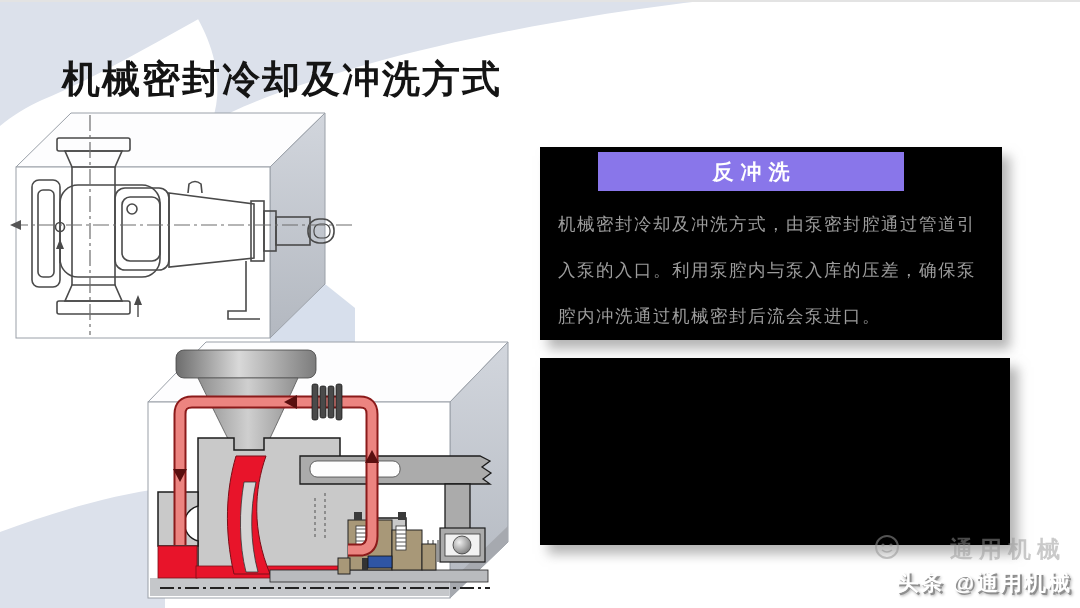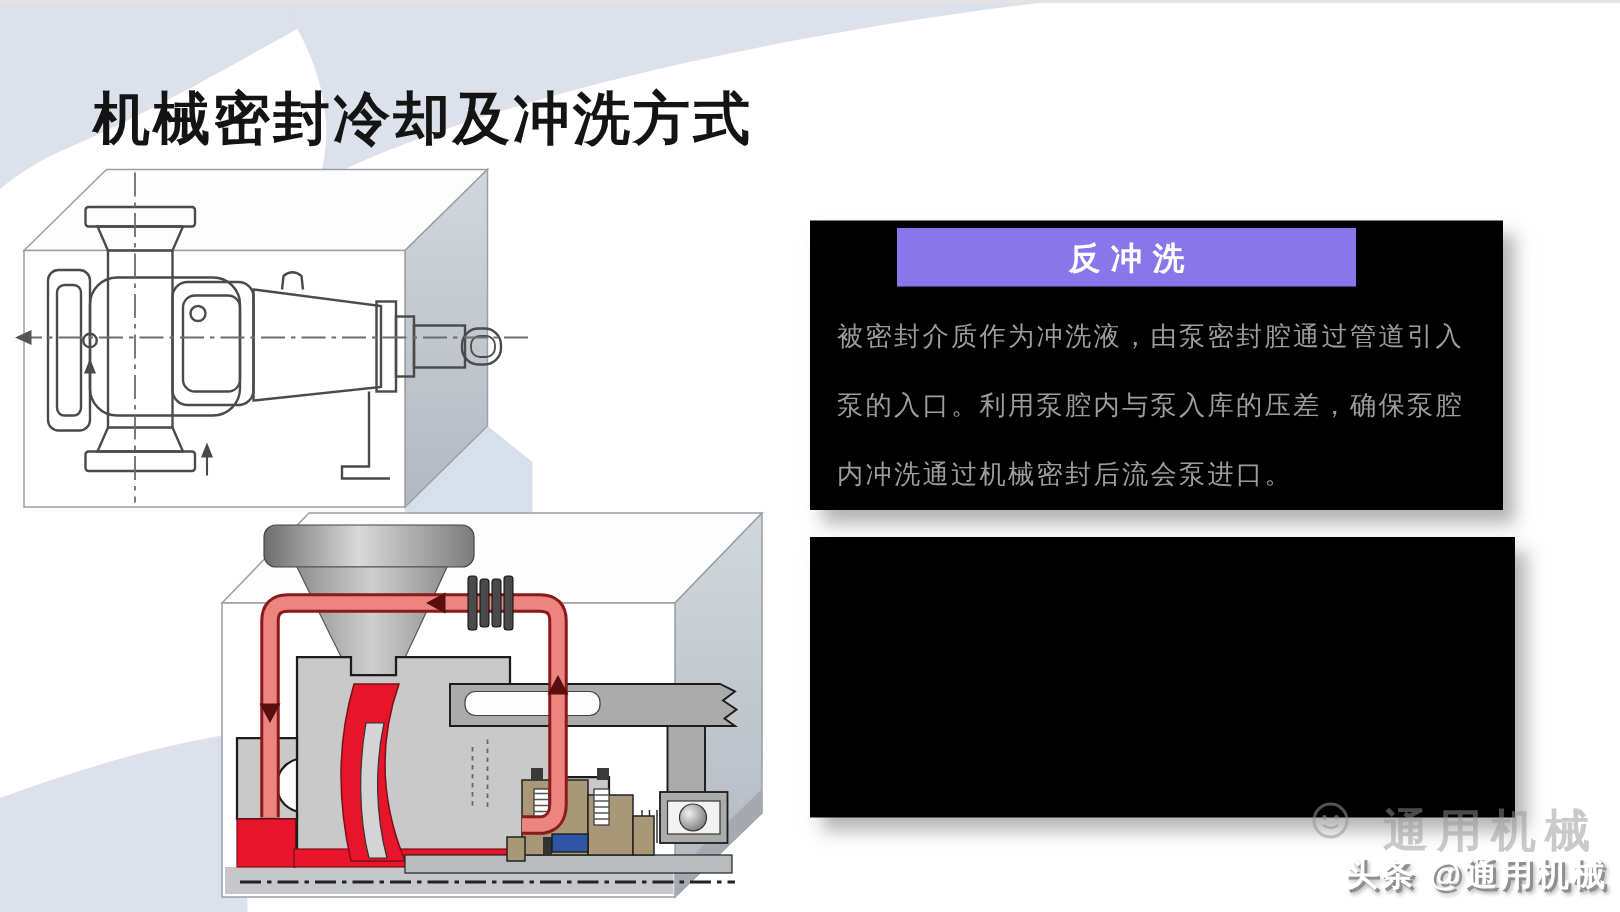--- a/index.html
+++ b/index.html
@@ -25,21 +25,21 @@
   .pill{width:306px;height:39px;margin:5px 0 0 58px;background:#8976EA;
         box-shadow:2px 3px 4px rgba(0,0,0,.35);display:flex;align-items:center;justify-content:center;}
   .pill span{color:#ffffff;font-size:21px;font-weight:bold;letter-spacing:7px;text-indent:7px;}
   .body-text{color:#9c9c9c;font-size:17.5px;line-height:46px;letter-spacing:1.5px;}
   .card1 .body-text{margin:10px 14px 0 18px;}
   .card2 .body-text{margin:36px 10px 0 8px;}
 
   
   .wm{position:absolute;right:6px;bottom:4px;width:230px;height:80px;}
   .wm-faint{position:absolute;right:8px;top:10px;color:rgba(150,150,150,.5);
-            font-size:30px;letter-spacing:6px;font-weight:bold;}
+            font-size:23px;letter-spacing:6px;font-weight:bold;}
   .wm-logo{position:absolute;left:28px;top:8px;}
   .wm-main{position:absolute;right:2px;bottom:6px;color:#ffffff;font-size:22px;font-weight:bold;
            letter-spacing:2px;white-space:nowrap;
            text-shadow:2px 2px 0 #8f8f8f,3px 3px 3px #adadad;}
   .topline{position:absolute;left:0;top:0;width:1080px;height:2px;background:#e3e3e3;}
 </style>
 </head>
 <body>
 
 <div class="slide">
@@ -182,21 +182,21 @@
     <polygon points="232,120 225,133 239,133" fill="#5a0f0f"></polygon>
     <polygon points="40,152 33,139 47,139" fill="#5a0f0f"></polygon>
 
     <line x1="20" y1="258" x2="350" y2="258" stroke="#222" stroke-width="2" stroke-dasharray="14,4,3,4"></line>
   </svg>
 
   <div class="card card1">
     <div class="pill">
       <span>反冲洗</span>
     </div>
-    <div class="body-text">被密封介质作为冲洗液，由泵密封腔通过管道引入泵的入口。利用泵腔内与泵入库的压差，确保泵腔内冲洗通过机械密封后流会泵进口。</div>
+    <div class="body-text">机械密封冷却及冲洗方式，由泵密封腔通过管道引入泵的入口。利用泵腔内与泵入库的压差，确保泵腔内冲洗通过机械密封后流会泵进口。</div>
   </div>
 
   <div class="card card2">
   </div>
 
   <div class="wm">
     <svg class="wm-logo" width="30" height="30">
       <circle cx="15" cy="15" r="11" fill="none" stroke="rgba(150,150,150,.55)" stroke-width="2"></circle>
       <circle cx="11" cy="13" r="1.6" fill="rgba(150,150,150,.6)"></circle>
       <circle cx="19" cy="13" r="1.6" fill="rgba(150,150,150,.6)"></circle>

